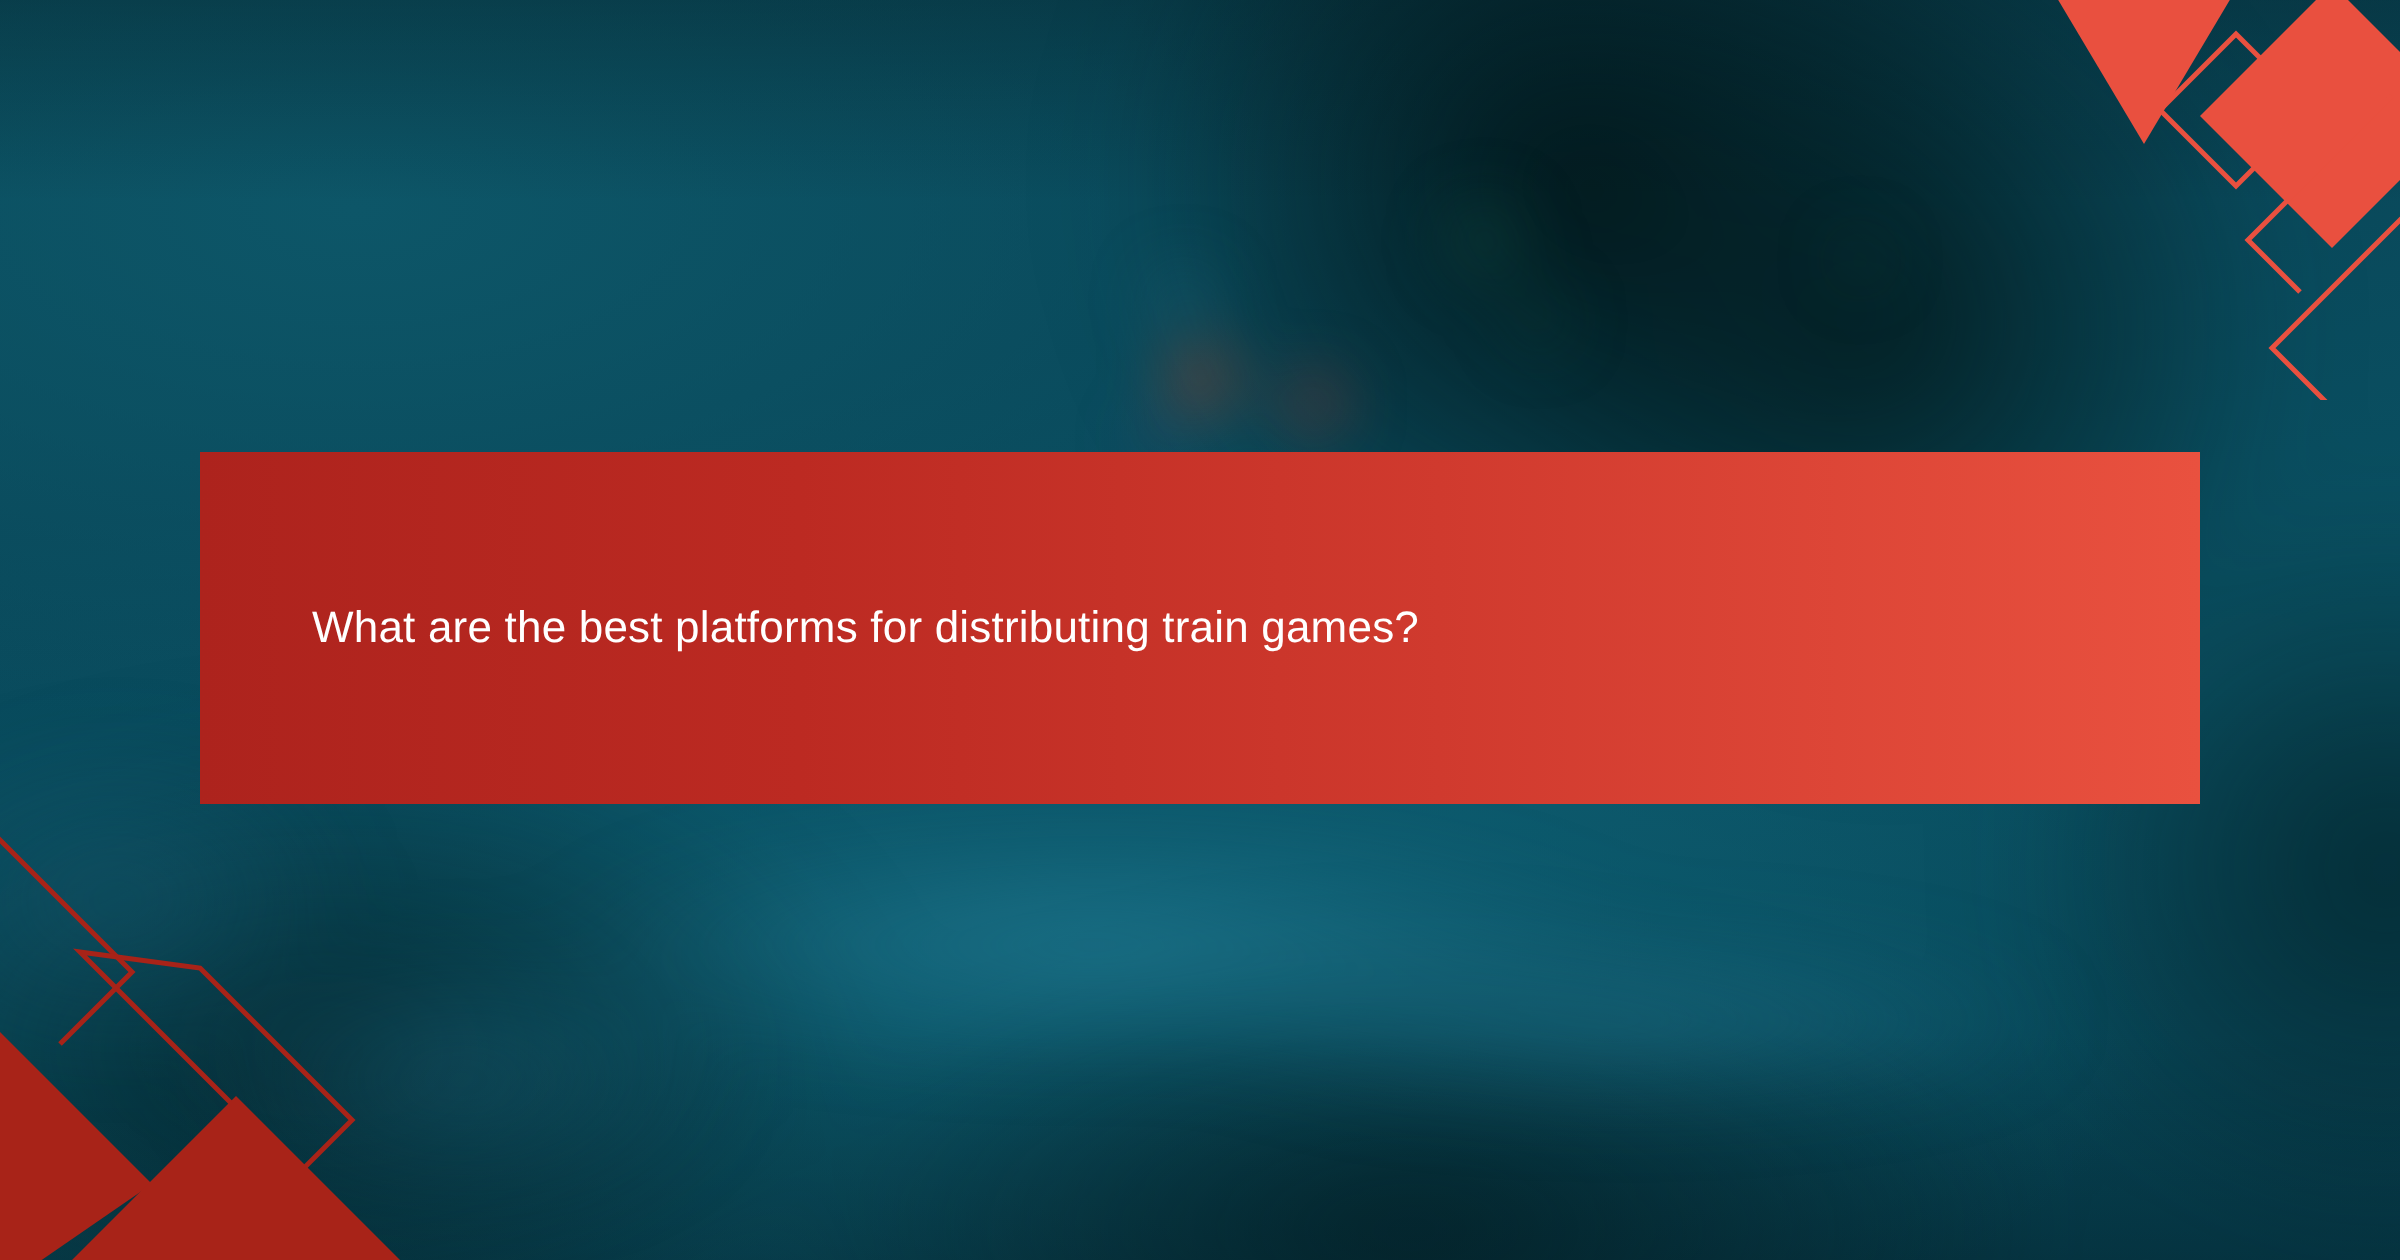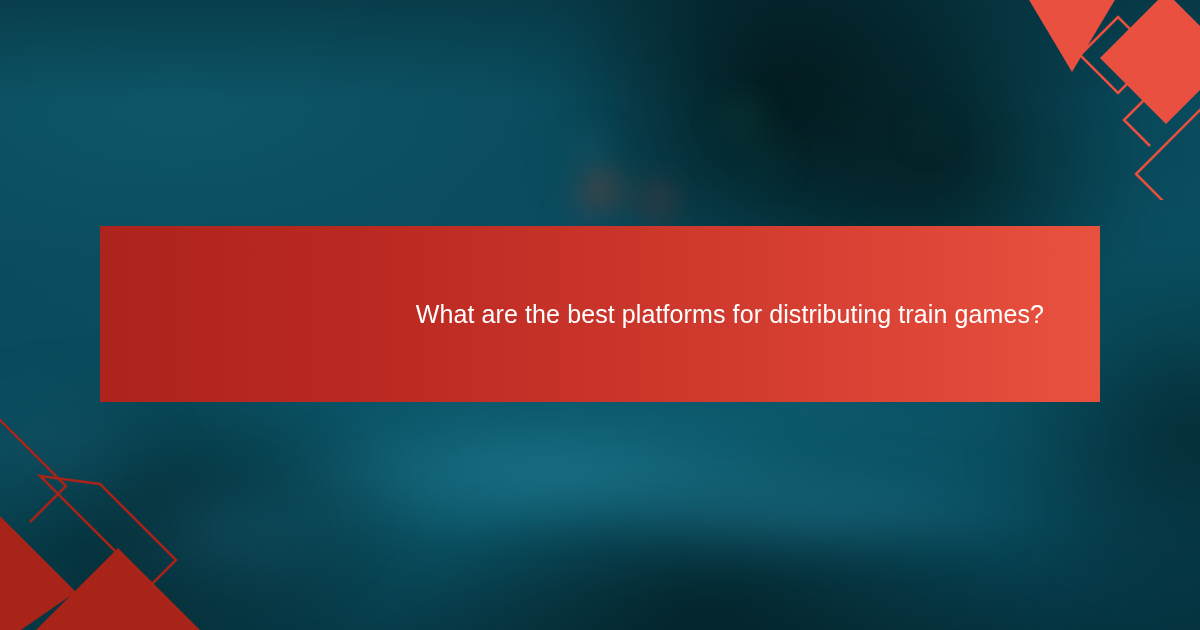--- a/index.html
+++ b/index.html
@@ -86,24 +86,24 @@
     width:1000px; height:176px;
     background:linear-gradient(to right, #ad231d 0%, #bc2a22 30%, #d03a2e 62%, #e9513f 100%);
     display:flex;
     align-items:center;
     justify-content:center;
     padding:0 56px;
   }
 
   #headline-text {
     color:#ffffff;
-    font-size:25px;
+    font-size:22px;
     font-weight:400;
     line-height:1.68;
-    text-align:right;
+    text-align:left;
     letter-spacing:.1px;
     width:100%;
     font-family:"Liberation Sans", sans-serif;
   }
 </style>
 </head>
 <body>
 
 <div id="stage">
 

